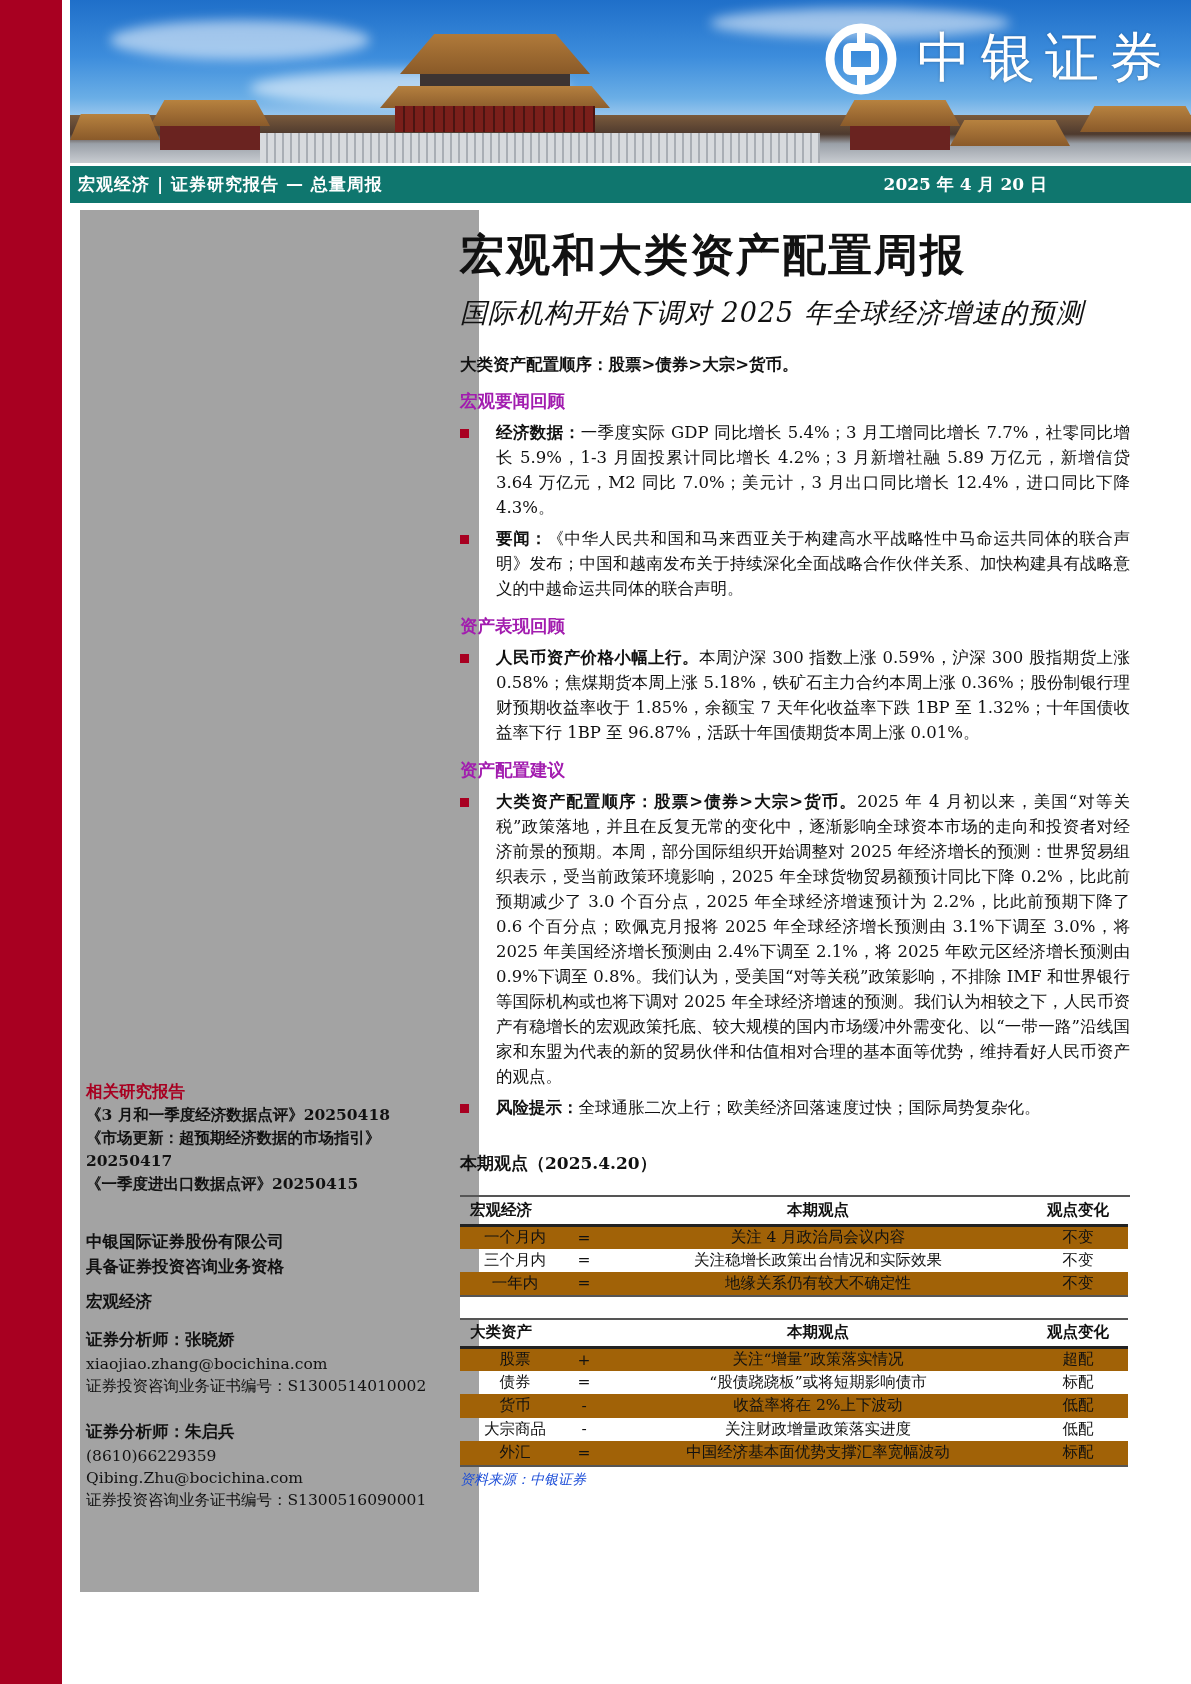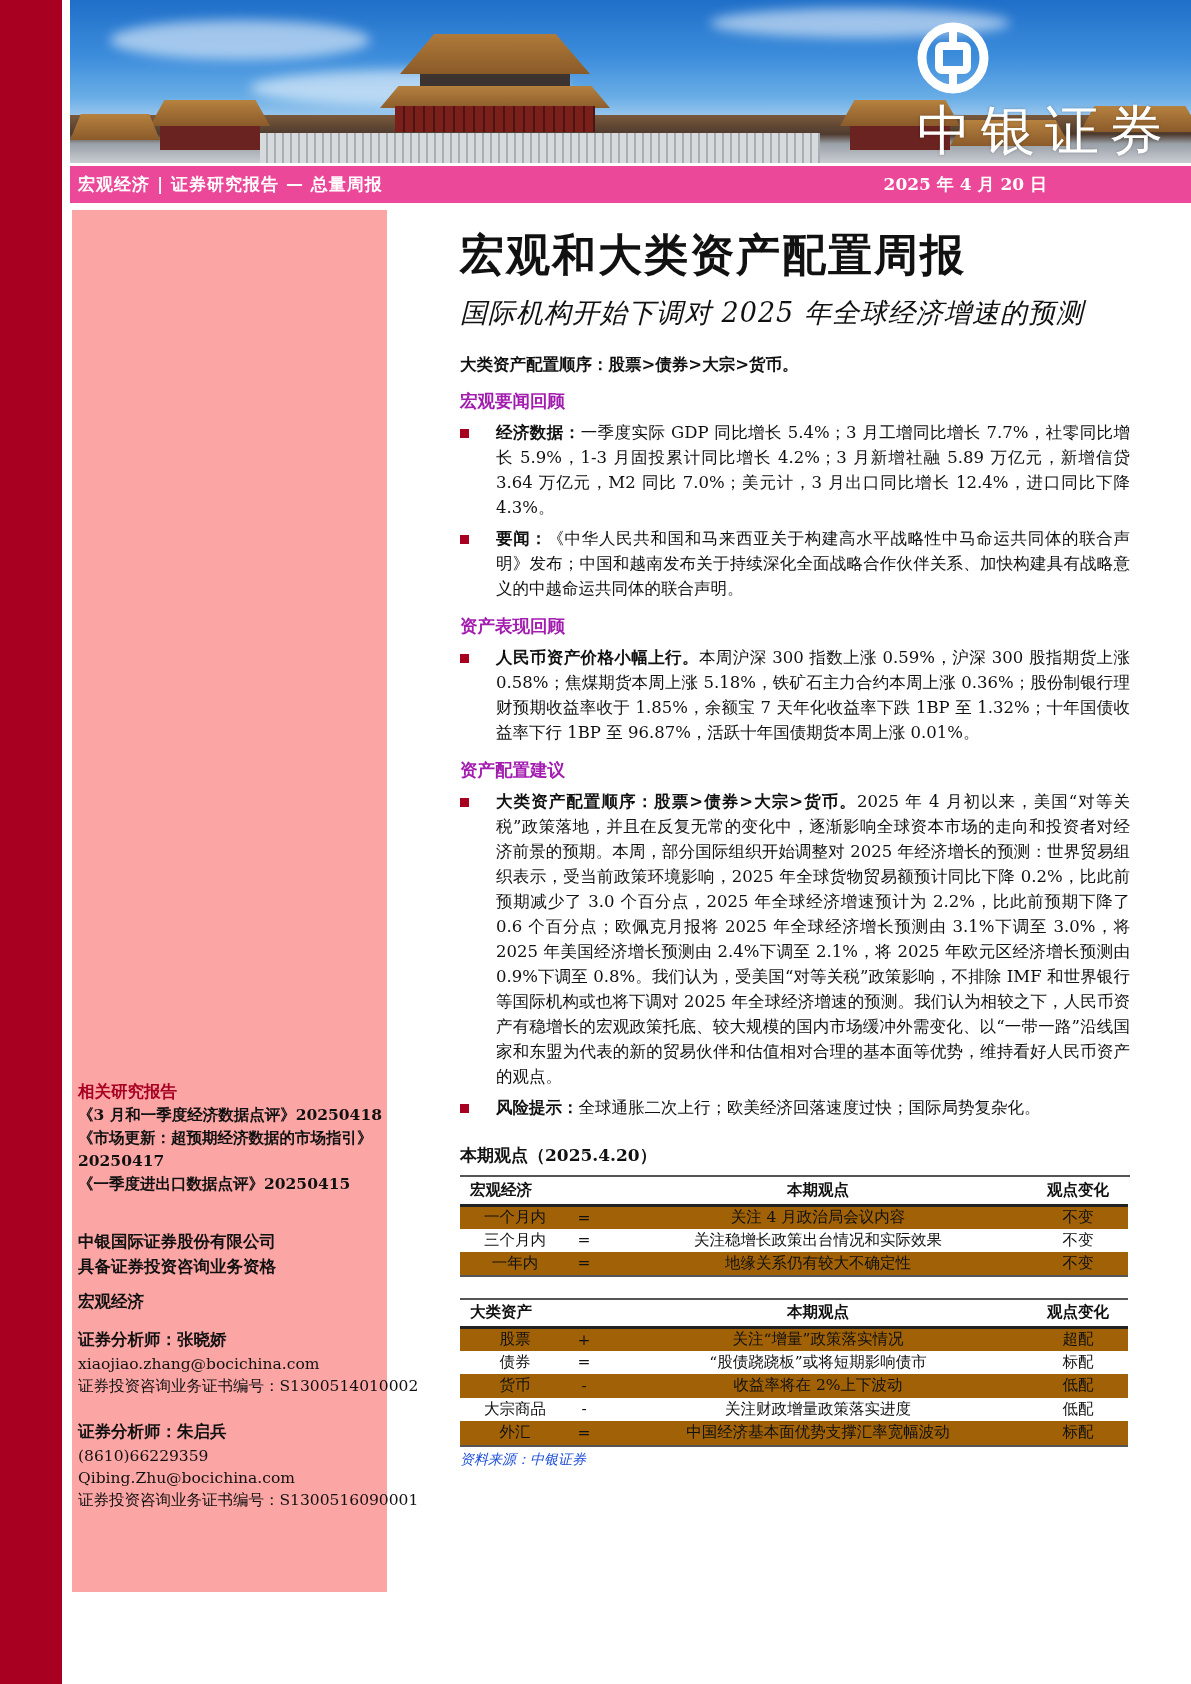--- a/index.html
+++ b/index.html
@@ -19,53 +19,53 @@
       background: linear-gradient(180deg, #b07a3a, #8a5a28); clip-path: polygon(18% 0, 82% 0, 100% 100%, 0 100%); }
     .hall-mid { position: absolute; left: 350px; top: 74px; width: 150px; height: 14px; background: #3d3432; }
     .hall-roof-low { position: absolute; left: 310px; top: 86px; width: 230px; height: 22px;
       background: linear-gradient(180deg, #b5803f, #8d5e2c); clip-path: polygon(8% 0, 92% 0, 100% 100%, 0 100%); }
     .hall-body { position: absolute; left: 325px; top: 106px; width: 200px; height: 26px;
       background: repeating-linear-gradient(90deg, #7a1f1a 0 8px, #4a1512 8px 10px); }
     .side-roof { position: absolute; height: 26px; background: linear-gradient(180deg, #b7823f, #8a5a2a);
       clip-path: polygon(12% 0, 88% 0, 100% 100%, 0 100%); }
     .side-body { position: absolute; height: 24px; background: #6a2320; }
 
-    .logo { position: absolute; right: 18px; top: 22px; display: flex; align-items: flex-start; gap: 1px; color: #ffffff; flex-direction: column; }
+    .logo { position: absolute; right: 18px; top: 22px; display: flex; align-items: center; gap: 20px; color: #ffffff; }
     .logo-mark { width: 72px; height: 72px; position: relative; }
     .logo-text { font-family: "DejaVu Serif", serif; font-size: 54px; letter-spacing: 10px; color: #fff;
       text-shadow: 0 0 3px rgba(0,0,0,0.25); }
 
     
-    .topbar { position: absolute; left: 70px; top: 166px; width: 1121px; height: 37px; background: #ec4899;
+    .topbar { position: absolute; left: 70px; top: 166px; width: 1121px; height: 37px; background: #0f766e;
       color: #fff; display: flex; align-items: center; justify-content: space-between; padding: 0 8px 0 8px; }
     .topbar .crumb { font-size: 17px; font-weight: bold; letter-spacing: 1px; }
     .topbar .date { font-size: 17px; font-weight: bold; padding-right: 136px; }
 
     
-    .sidebar { position: absolute; left: 72px; top: 210px; width: 315px; height: 1382px; background: #fca5a5; }
+    .sidebar { position: absolute; left: 80px; top: 210px; width: 399px; height: 1382px; background: #a3a3a3; }
     .sb-content { position: absolute; left: 6px; top: 870px; width: 375px; font-size: 15.5px; line-height: 23px; }
     .sb-related-title { color: #a80021; font-weight: bold; font-size: 16.5px; margin-bottom: 0; }
     .sb-report { font-weight: bold; font-size: 15.5px; }
     .sb-company { margin-top: 34px; font-weight: bold; font-size: 16.5px; line-height: 25px; }
     .sb-dept { margin-top: 11px; font-weight: bold; font-size: 16.5px; }
     .sb-analyst-name { margin-top: 14px; font-weight: bold; font-size: 16.5px; line-height: 26px; }
     .sb-line { font-size: 15.5px; line-height: 22px; }
 
     
     .main { position: absolute; left: 460px; top: 210px; width: 670px; }
     .title { font-size: 44px; font-weight: bold; letter-spacing: 2px; line-height: 54px; margin-top: 18px; }
     .subtitle { font-size: 27px; font-style: italic; line-height: 42px; margin-top: 10px; letter-spacing: 1px; }
     .order { font-size: 16.5px; font-weight: bold; margin-top: 20px; }
     .section-h { color: #a21caf; font-size: 17.5px; font-weight: bold; margin-top: 12px; line-height: 26px; }
     .bullet { position: relative; padding-left: 36px; font-size: 16.5px; line-height: 25px; text-align: justify; margin-top: 6px; }
     .bullet .sq { position: absolute; left: 0; top: 9px; width: 9px; height: 9px; background: #a80021; }
     .bullet b { font-weight: bold; }
 
     
-    .view-title { font-size: 17px; font-weight: bold; margin-top: 24px; padding-bottom: 8px; border-bottom: 2px solid #555; }
+    .view-title { font-size: 17px; font-weight: bold; margin-top: 32px; padding-bottom: 20px; border-bottom: 2px solid #555; }
     table.view { width: 668px; border-collapse: collapse; font-size: 15.5px; }
     table.view th { font-weight: bold; height: 28px; border-bottom: 3px solid #222; }
     table.view td { height: 23.5px; text-align: center; }
     table.view tr.odd td { background: #a16207; }
     .c1 { width: 100px; text-align: left; padding-left: 10px; }
     .c2 { width: 48px; }
     .c3 { width: 420px; }
     .c4 { width: 100px; }
     .sep td { height: 6px; border-top: 2px solid #555; border-bottom: 2px solid #555; background: #fff !important; padding: 0; }
     .tbl-end { border-top: 2px solid #555; width: 668px; }

